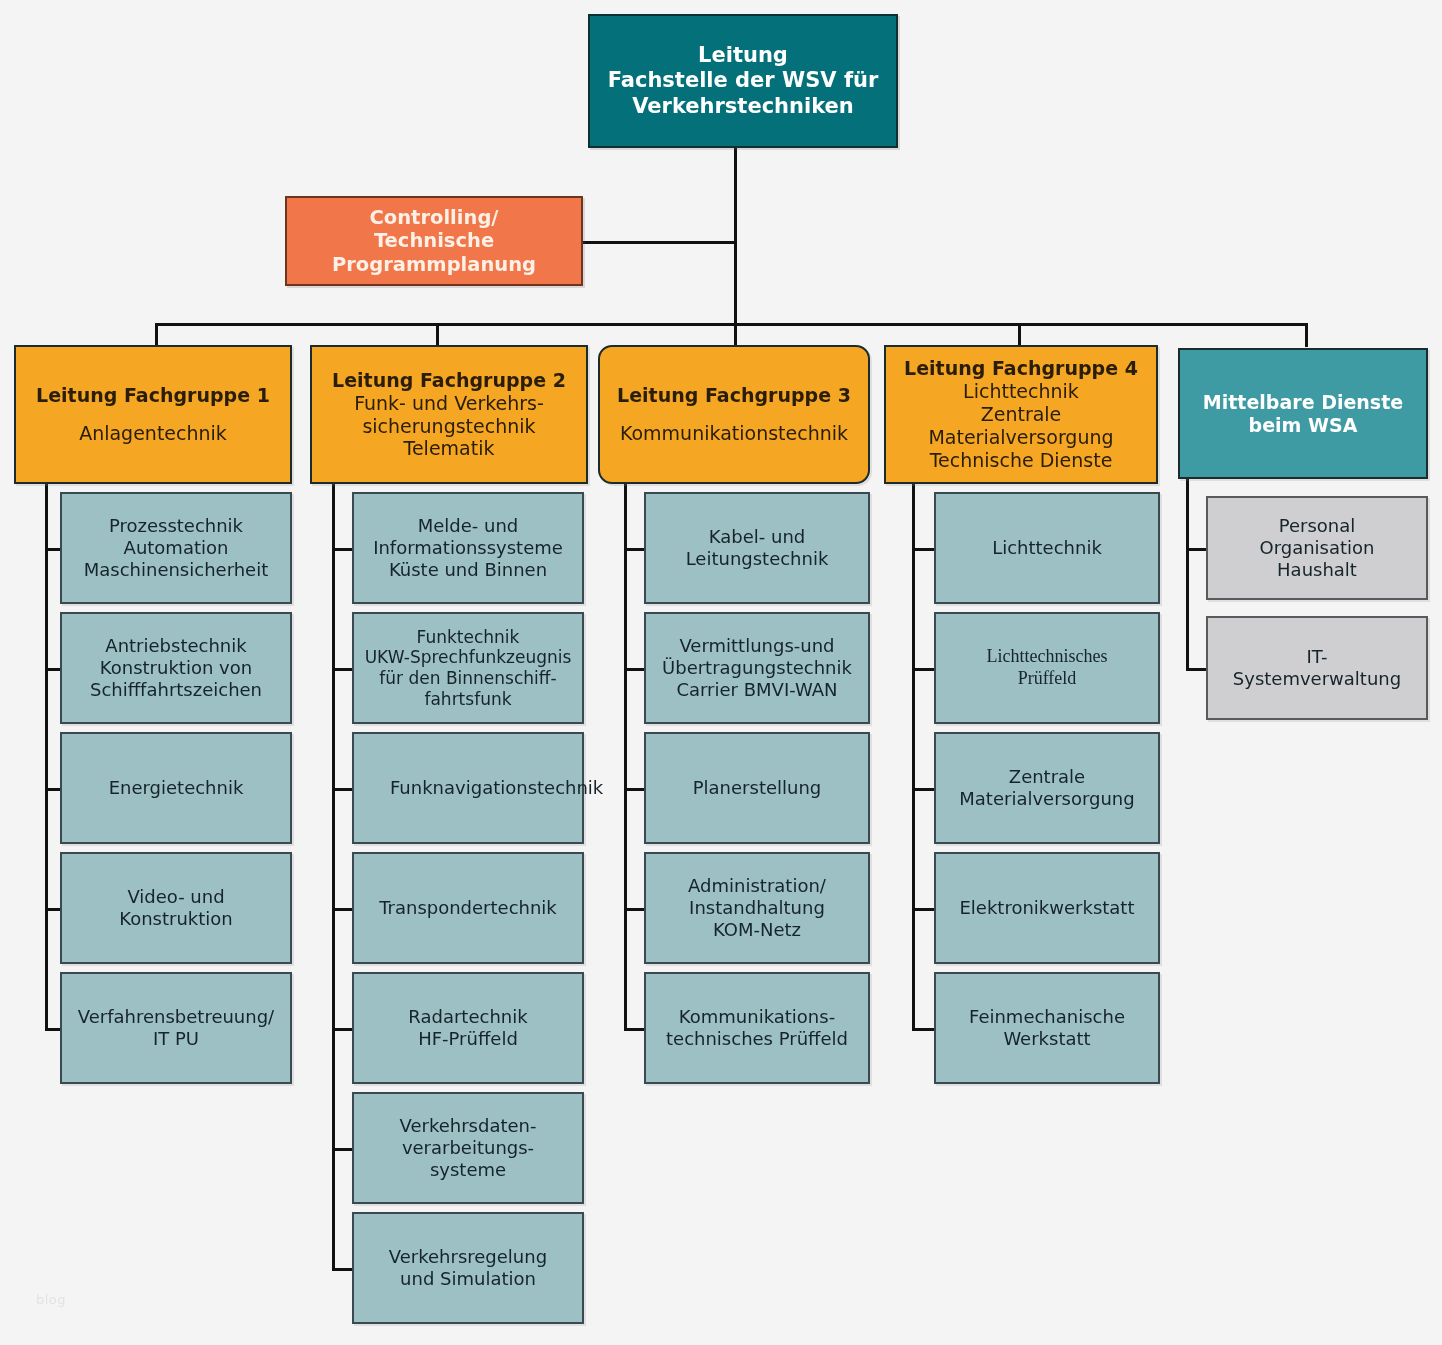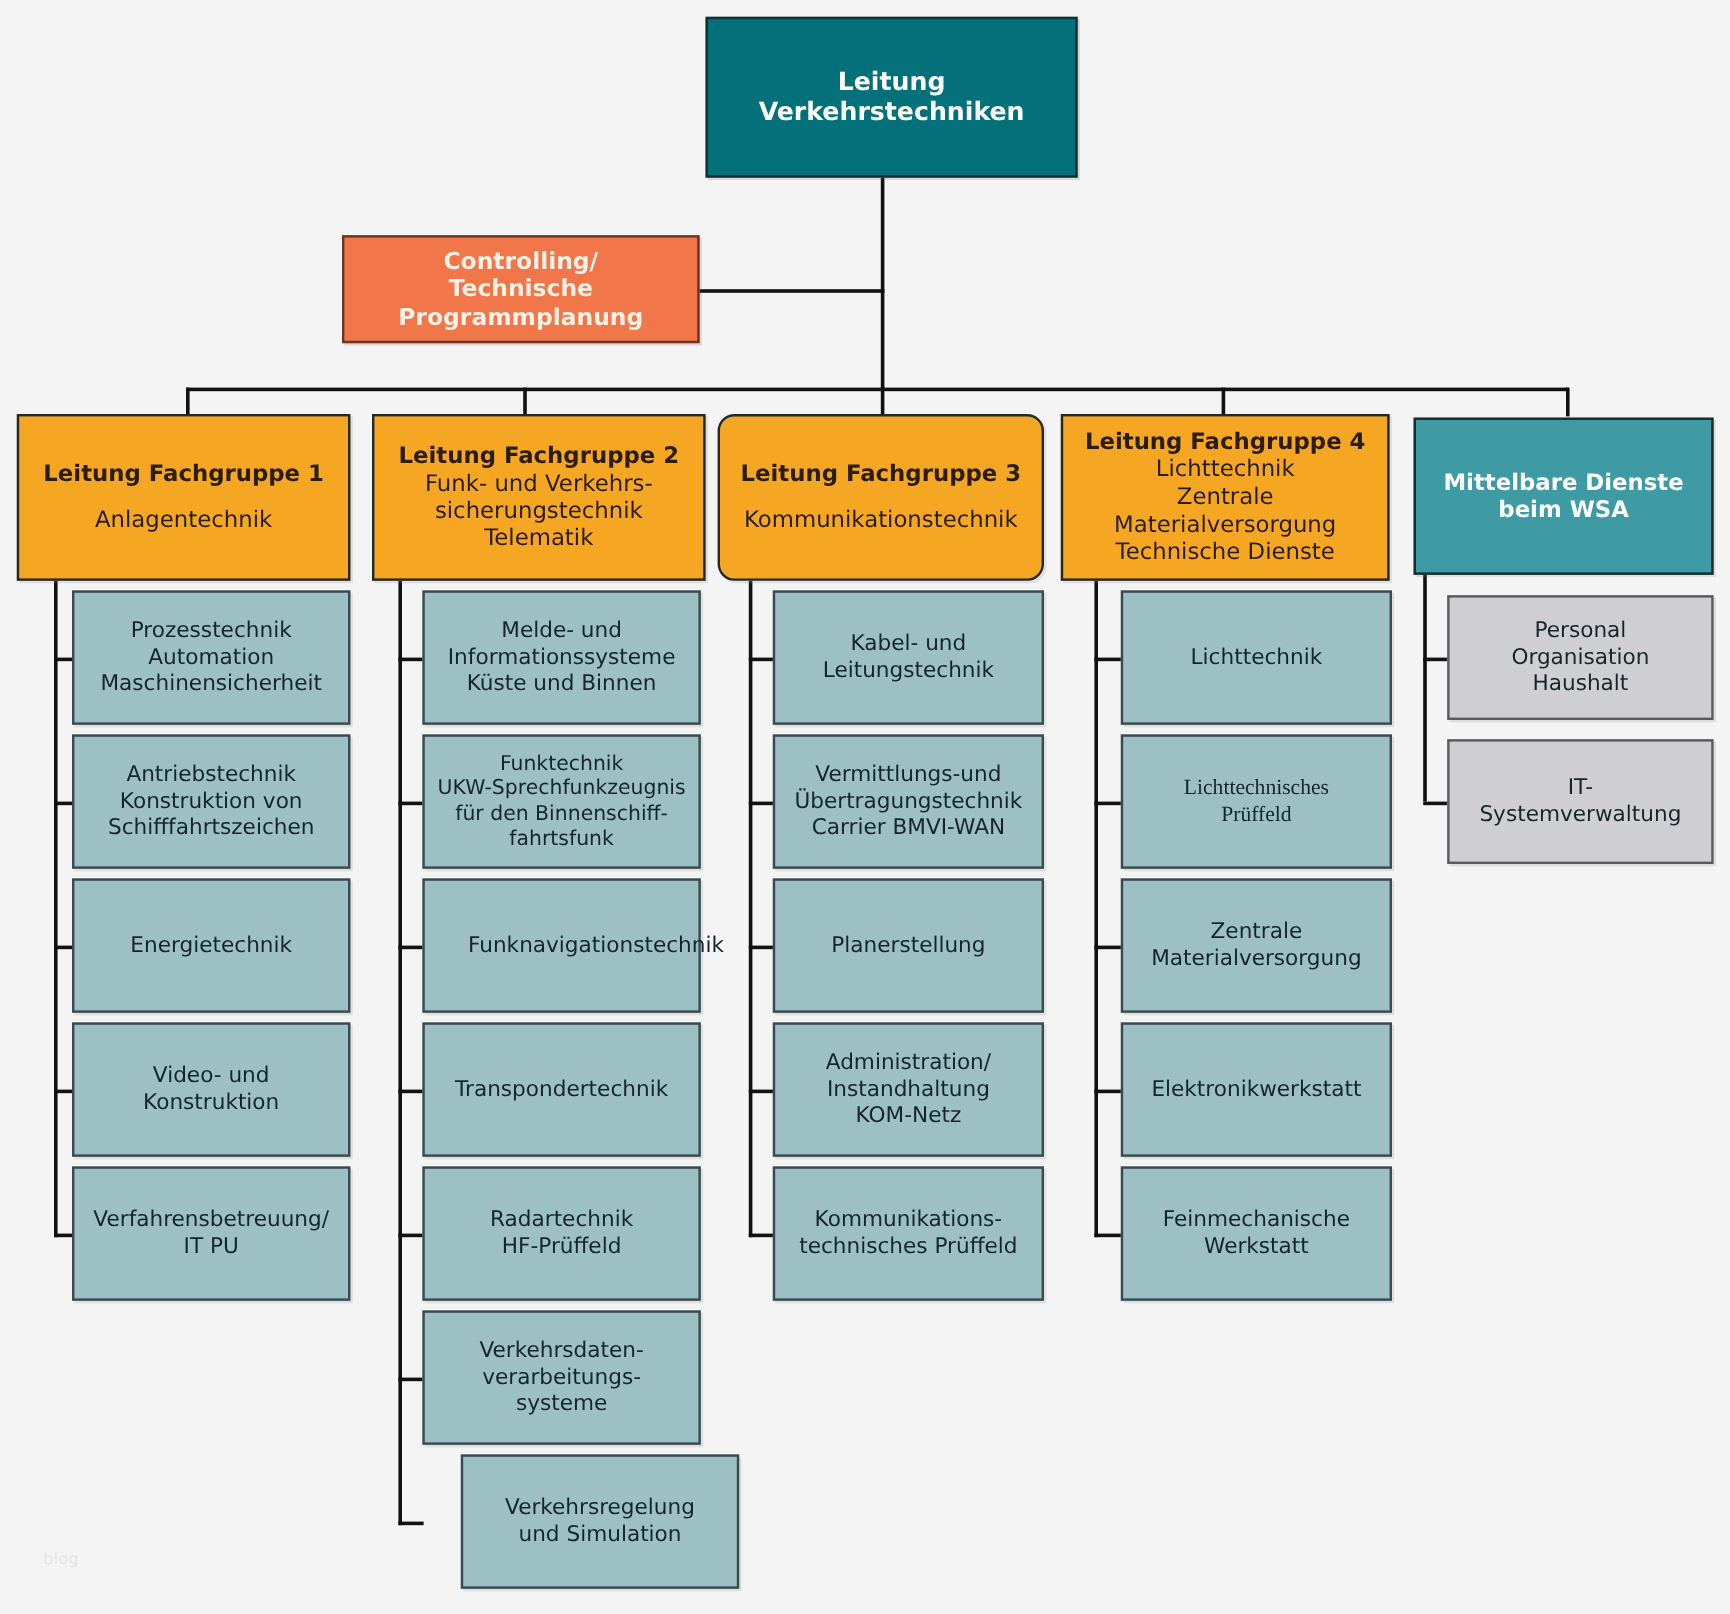--- a/index.html
+++ b/index.html
@@ -158,20 +158,21 @@
   <div class="conn h" style="left:912px; top:788px; width:23px;"></div>
   <div class="conn h" style="left:912px; top:908px; width:23px;"></div>
   <div class="conn h" style="left:912px; top:1028px; width:23px;"></div>
 
   <div class="conn v" style="left:1186px; top:478px; height:190px;"></div>
   <div class="conn h" style="left:1186px; top:548px; width:22px;"></div>
   <div class="conn h" style="left:1186px; top:668px; width:22px;"></div>
 
   <div class="box box--root" style="left:588px; top:14px; width:310px; height:134px;">
     <span class="ln">Leitung</span>
+    <span class="ln">Fachstelle der WSV für</span>
     <span class="ln">Verkehrstechniken</span>
   </div>
 
   <div class="box box--staff" style="left:285px; top:196px; width:298px; height:90px;">
     <span class="ln">Controlling/</span>
     <span class="ln">Technische Programmplanung</span>
   </div>
 
   <div class="box box--group" style="left:14px; top:345px; width:278px; height:139px;">
     <span class="ln hd">Leitung Fachgruppe 1</span>
@@ -227,21 +228,21 @@
   </div>
   <div class="box box--leaf" style="left:352px; top:972px; width:232px; height:112px;">
     <span class="ln">Radartechnik</span>
     <span class="ln">HF-Prüffeld</span>
   </div>
   <div class="box box--leaf" style="left:352px; top:1092px; width:232px; height:112px;">
     <span class="ln">Verkehrsdaten-</span>
     <span class="ln">verarbeitungs-</span>
     <span class="ln">systeme</span>
   </div>
-  <div class="box box--leaf" style="left:352px; top:1212px; width:232px; height:112px;margin-left:32px;">
+  <div class="box box--leaf" style="left:352px; top:1212px; width:232px; height:112px;">
     <span class="ln">Verkehrsregelung</span>
     <span class="ln">und Simulation</span>
   </div>
 
   <div class="box box--group" style="left:598px; top:345px; width:272px; height:139px;border-radius:14px;">
     <span class="ln hd">Leitung Fachgruppe 3</span>
     <span class="ln spacer"></span>
     <span class="ln">Kommunikationstechnik</span>
   </div>
 

